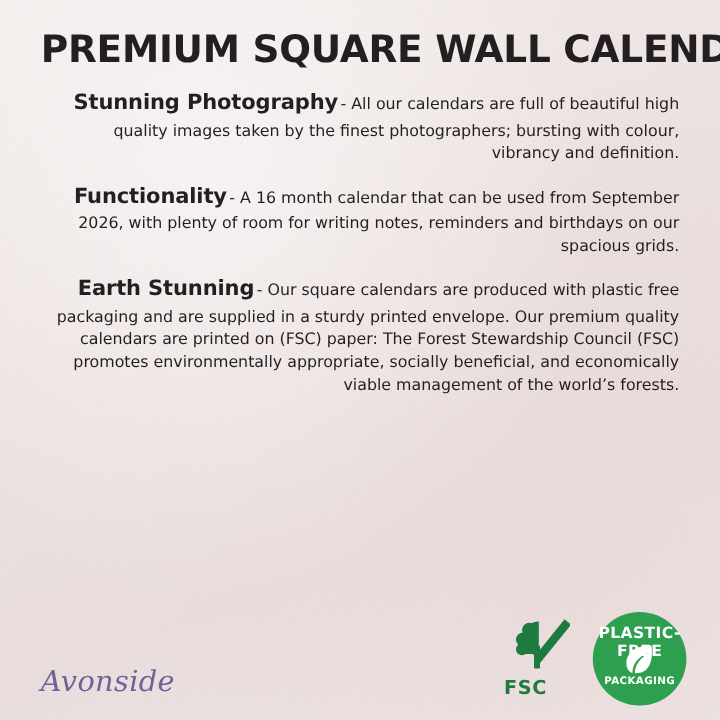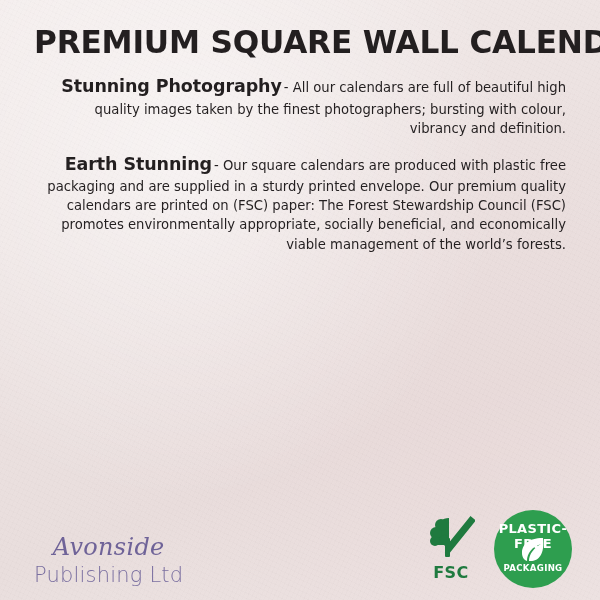--- a/index.html
+++ b/index.html
@@ -112,21 +112,20 @@
   }
   #fsc-logo .fsc-tree {
     position: absolute;
     top: 0; left: 7px;
     width: 48px; height: 44px;
   }
   #fsc-logo .fsc-text {
     position: absolute;
     bottom: 0; left: 0;
     width: 62px;
-    text-align: center;
     font-family: "DejaVu Sans", sans-serif;
     font-weight: 700;
     font-size: 16px;
     letter-spacing: 0.5px;
     color: #1f7a3f;
   }
 
   
   #plastic-badge {
     position: absolute;
@@ -173,35 +172,40 @@
 
     <div class="section">
       <p>
         <span class="lead">Stunning Photography</span><span class="dash">-</span>
         <span>All our calendars are full of beautiful high quality images taken by the finest photographers; bursting with colour, vibrancy and definition.</span>
       </p>
     </div>
 
 
 
+    <div class="section">
+      <p>
+        <span class="lead">Functionality</span><span class="dash">-</span>
+        <span>A 16 month calendar that can be used from September 2026, with plenty of room for writing notes, reminders and birthdays on our spacious grids.</span>
+      </p>
+    </div>
 
     <div class="section">
       <p>
         <span class="lead">Earth Stunning</span><span class="dash">-</span>
         <span>Our square calendars are produced with plastic free packaging and are supplied in a sturdy printed envelope. Our premium quality calendars are printed on (FSC) paper: The Forest Stewardship Council (FSC) promotes environmentally appropriate, socially beneficial, and economically viable management of the world’s forests.</span>
       </p>
     </div>
 
   </div>
 
   <div id="footer">
 
     <div id="brand">
       <span class="brand-name">Avonside</span>
-      <span class="brand-sub">Publishing Ltd</span>
     </div>
 
     <div id="fsc-logo">
       <svg class="fsc-tree" viewBox="0 0 48 44">
 
         <g fill="#1f7a3f">
           <path d="M22 2 C15 2 11 7 11.5 12 C7 13 5 17 6.5 21 C3 23 3.5 28 8 29 L22 29 Z"></path>
           <circle cx="14" cy="9" r="6"></circle>
           <circle cx="9" cy="17" r="6"></circle>
           <circle cx="8" cy="25" r="5"></circle>

